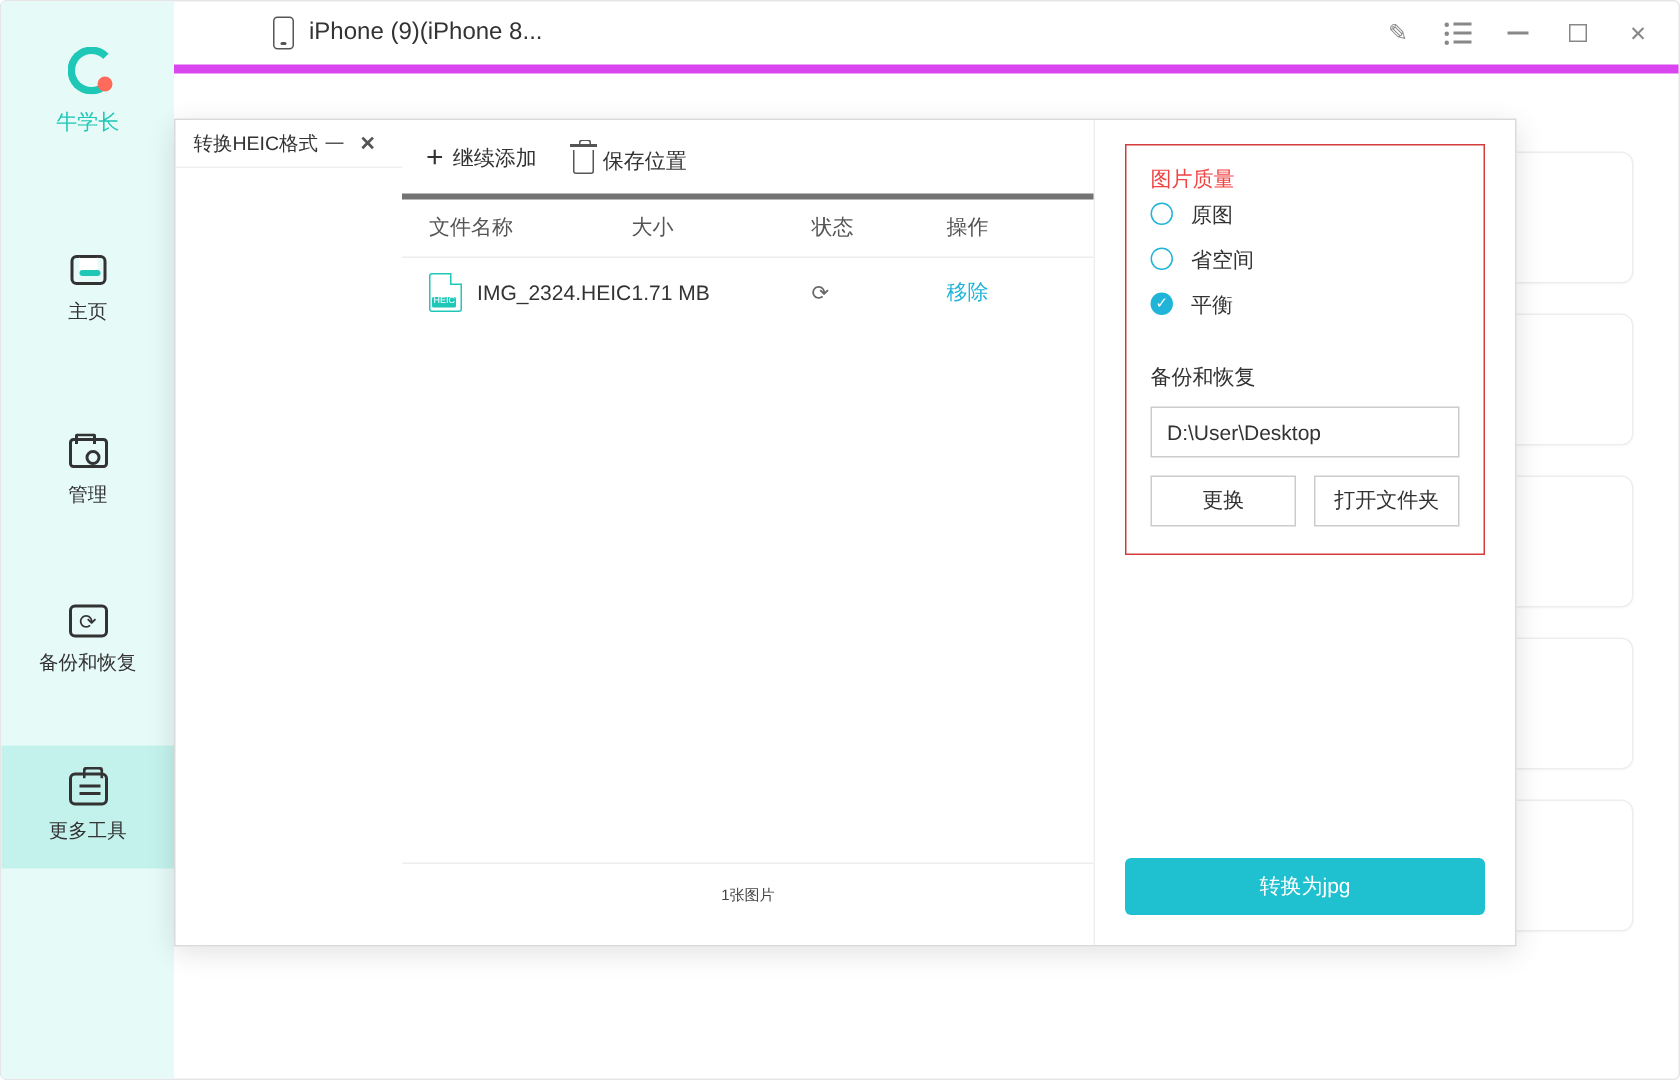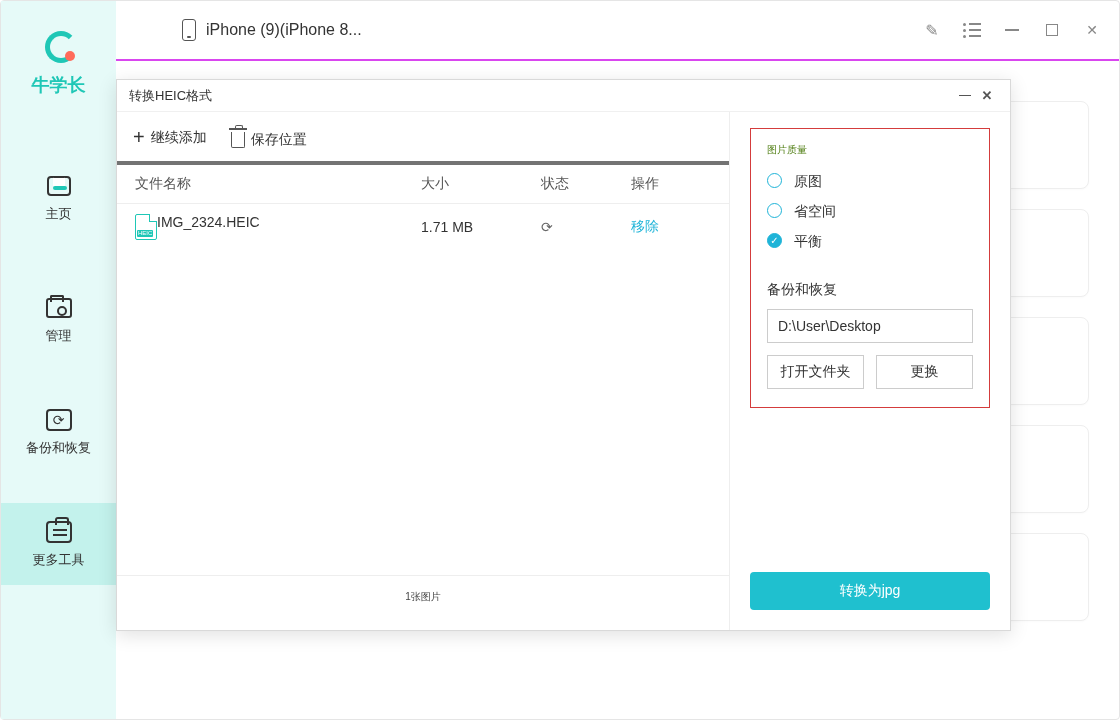--- a/index.html
+++ b/index.html
@@ -6,62 +6,62 @@
   body { width: 1120px; height: 720px; background: #ffffff; overflow: hidden; position: relative; }
 
   .app-frame { position: absolute; inset: 0; border: 1px solid #e5e5e5; border-radius: 4px; }
 
   
   .sidebar { position: absolute; left: 0; top: 0; width: 115px; height: 100%; background: #e6faf8; display: flex; flex-direction: column; align-items: center; padding-top: 12px; }
   .brand { display: flex; flex-direction: column; align-items: center; gap: 6px; margin-top: 18px; margin-bottom: 60px; }
   .brand-logo { width: 36px; height: 36px; position: relative; }
   .brand-logo::before { content: ""; position: absolute; left: 4px; top: 0; width: 22px; height: 22px; border: 5px solid #1fc7b6; border-right-color: transparent; border-radius: 50%; }
   .brand-logo::after { content: ""; position: absolute; right: 2px; bottom: 6px; width: 10px; height: 10px; background: #ff6b5b; border-radius: 50%; }
-  .brand-text { font-size: 18px; color: #1fc7b6; font-weight: 700; }
+  .brand-text { font-size: 14px; color: #1fc7b6; font-weight: 400; }
 
   .nav-item { width: 100%; display: flex; flex-direction: column; align-items: center; gap: 6px; padding: 16px 0; cursor: pointer; }
   .nav-item.active { background: #c3f2ec; }
   .nav-icon { width: 28px; height: 26px; display: flex; align-items: center; justify-content: center; }
   .nav-label { font-size: 13px; color: #333; }
 
   
   .ico-home { width: 24px; height: 20px; border: 2px solid #333; border-radius: 4px; position: relative; }
   .ico-home::before { content: ""; position: absolute; top: -2px; left: 4px; width: 12px; height: 8px; border-top: 2px solid #333; border-radius: 2px 2px 0 0; background: #fff; }
   .ico-home::after { content:""; position:absolute; left:4px; bottom:4px; width:14px; height:4px; background:#1fc7b6; border-radius:2px;}
   .ico-folder { width: 26px; height: 20px; border: 2px solid #333; border-radius: 3px; position: relative; }
   .ico-folder::before { content:""; position:absolute; top:-5px; left:2px; width:10px; height:5px; border:2px solid #333; border-bottom:none; border-radius:2px 2px 0 0;}
   .ico-folder::after { content:""; position:absolute; top:6px; left:9px; width:6px; height:6px; border:2px solid #333; border-radius:50%;}
   .ico-sync { width: 26px; height: 22px; border: 2px solid #333; border-radius: 4px; position: relative; display:flex; align-items:center; justify-content:center;}
   .ico-sync::after { content:"⟳"; font-size:14px; color:#333; }
   .ico-tools { width: 26px; height: 22px; border: 2px solid #333; border-radius: 4px 4px 4px 4px; position: relative; }
   .ico-tools::before { content:""; position:absolute; top:-6px; left:7px; width:10px; height:6px; border:2px solid #333; border-bottom:none; border-radius:3px 3px 0 0;}
   .ico-tools::after { content:""; position:absolute; top:6px; left:5px; width:14px; height:2px; background:#333; box-shadow: 0 5px 0 #333;}
 
   
-  .topbar { position: absolute; left: 115px; right: 0; top: 0; height: 60px; border-bottom: 2px solid #d946ef; display: flex; align-items: center; padding: 0 16px; }
+  .topbar { position: absolute; left: 115px; right: 0; top: 0; height: 48px; border-bottom: 6px solid #d946ef; display: flex; align-items: center; padding: 0 16px; }
   .device { display: flex; align-items: center; gap: 10px; font-size: 16px; color: #333; margin-left: 50px; }
   .device-ico { width: 14px; height: 22px; border: 1.5px solid #555; border-radius: 3px; position: relative; }
   .device-ico::after { content:""; position:absolute; bottom:2px; left:4px; width:4px; height:2px; background:#555; border-radius:1px;}
   .topbar-right { margin-left: auto; display: flex; align-items: center; gap: 18px; color: #777; }
   .tb-btn { width: 22px; height: 22px; display:flex; align-items:center; justify-content:center; cursor:pointer; color:#888; }
   .tb-min { width:14px; height:2px; background:#888; }
   .tb-max { width:12px; height:12px; border:1.5px solid #888; }
   .tb-close::before { content:"✕"; font-size:14px; }
   .tb-edit::before { content:"✎"; font-size:16px; }
   .tb-menu { display:flex; flex-direction:column; gap:3px; }
   .tb-menu span { display:flex; align-items:center; gap:3px;}
   .tb-menu i { width:3px; height:3px; background:#888; border-radius:50%; display:inline-block;}
   .tb-menu b { width:12px; height:1.5px; background:#888; display:inline-block;}
 
   
   .bg-cards { position:absolute; left: 150px; right: 30px; top: 100px; display:flex; flex-direction:column; gap: 20px;}
   .bg-card { height: 88px; background:#fff; border:1px solid #eee; border-radius:8px; box-shadow: 0 1px 2px rgba(0,0,0,0.02);}
 
   
-  .dialog { position: absolute; left: 115px; top: 78px; width: 895px; height: 552px; background: #fff; border: 1px solid #d9d9d9; box-shadow: 0 4px 18px rgba(0,0,0,0.12); display: flex; flex-direction: column; }
+  .dialog { position: absolute; left: 115px; top: 78px; width: 895px; height: 552px; background: #fff; border: 1px solid #d9d9d9; box-shadow: 0 4px 18px rgba(0,0,0,0.12); display: flex; flex-direction: row; }
   .dlg-header { height: 32px; display: flex; align-items: center; padding: 0 12px; font-size: 13px; color: #333; border-bottom: 1px solid #f0f0f0; }
   .dlg-header .spacer { flex: 1; }
   .dlg-h-btn { width: 22px; height: 22px; display:flex; align-items:center; justify-content:center; cursor:pointer; color:#555; }
   .dlg-h-min { width:12px; height:1.5px; background:#555; }
   .dlg-h-close::before { content:"✕"; font-size:13px; font-weight:bold; }
 
   .dlg-body { flex: 1; display: flex; }
 
   
   .dlg-left { flex: 1; padding: 14px 0 12px 0; display:flex; flex-direction:column; border-right: 1px solid #eee; }
@@ -69,33 +69,33 @@
   .tl-btn { display: flex; align-items: center; gap: 6px; cursor: pointer; }
   .plus-ico::before { content:"+"; font-size:20px; font-weight:300; color:#333; }
   .trash-ico { width:14px; height:16px; border:1.5px solid #555; border-top:none; border-radius:0 0 2px 2px; position:relative; }
   .trash-ico::before { content:""; position:absolute; top:-4px; left:-3px; width:18px; height:2px; background:#555;}
   .trash-ico::after { content:""; position:absolute; top:-7px; left:3px; width:6px; height:3px; border:1.5px solid #555; border-bottom:none; border-radius:2px 2px 0 0;}
 
   .file-table { flex:1; display:flex; flex-direction:column; }
   .ft-head, .ft-row { display:grid; grid-template-columns: 1fr 120px 90px 80px; align-items:center; padding: 10px 18px; font-size: 14px; }
   .ft-head { color:#555; border-top:4px solid #737373; border-bottom:1px solid #eee; }
   .ft-row { color:#333; }
-  .fname { display:flex; gap:0; }
+  .fname { display:flex; align-items:center; gap:10px; }
   .heic-ico { width:22px; height:26px; border:1.5px solid #1fc7b6; border-radius:2px; position:relative; }
   .heic-ico::before { content:""; position:absolute; top:-1px; right:-1px; width:7px; height:7px; background:#fff; border-left:1.5px solid #1fc7b6; border-bottom:1.5px solid #1fc7b6;}
   .heic-ico::after { content:"HEIC"; position:absolute; bottom:2px; left:1px; font-size:6px; background:#1fc7b6; color:#fff; padding:0 1px; border-radius:1px; line-height:7px;}
   .status-ico::before { content:"⟳"; color:#666; font-size:14px;}
   .ft-action { color:#1fb4d8; cursor:pointer; }
 
   .ft-footer { text-align:center; padding: 14px 0; font-size:10px; color:#444; border-top:1px solid #eee; }
 
   
   .dlg-right { width: 280px; padding: 16px 20px; display:flex; flex-direction:column; }
   .opt-box { border: 1.5px solid #d43c3c; padding: 14px 16px 18px 16px; }
-  .opt-title { font-size:10px; color:#4d7c0f; margin-bottom: 10px; }
+  .opt-title { font-size:14px; color:#ef4444; }
   .radio-row { display:flex; gap:12px; padding: 6px 0; font-size:14px; color:#333; cursor:pointer; }
   .radio { width:15px; height:15px; border:1.5px solid #1fb4d8; border-radius:50%; display:inline-flex; align-items:center; justify-content:center; }
   .radio.checked { background:#1fb4d8; }
   .radio.checked::after { content:"✓"; color:#fff; font-size:10px; line-height:1; }
 
   .save-title { font-size:14px; color:#333; margin-top: 24px; margin-bottom: 10px; }
   .path-box { border:1px solid #ccc; padding: 8px 10px; font-size:14px; color:#333; }
   .path-btns { display:flex; gap:12px; margin-top:12px; }
   .path-btn { flex:1; border:1px solid #ccc; background:#fff; padding:7px 0; font-size:14px; color:#333; cursor:pointer; text-align:center; }
 
@@ -239,22 +239,22 @@
             <span>省空间</span>
           </div>
           <div class="radio-row">
             <span class="radio checked"></span>
             <span>平衡</span>
           </div>
 
           <div class="save-title">备份和恢复</div>
           <div class="path-box">D:\User\Desktop</div>
           <div class="path-btns">
+            <div class="path-btn">更换</div>
             <div class="path-btn">打开文件夹</div>
-            <div class="path-btn">更换</div>
           </div>
         </div>
 
         <button class="convert-btn">转换为jpg</button>
       </div>
     </div>
   </div>
 
 </div>
 

